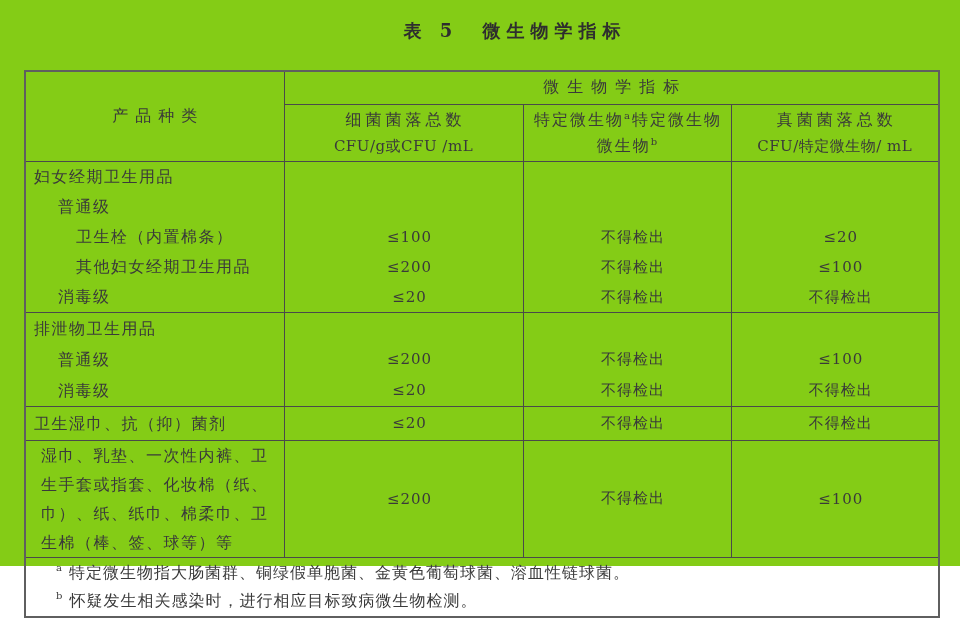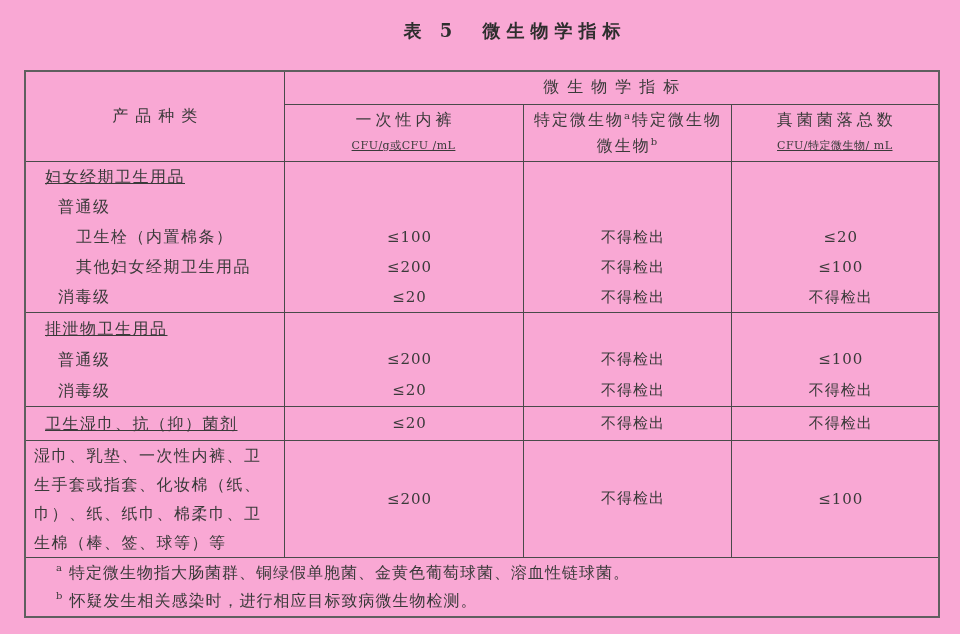--- a/index.html
+++ b/index.html
@@ -2,58 +2,58 @@
 <html><head>
 <meta charset="utf-8">
 <style>
   * { margin:0; padding:0; box-sizing:border-box; }
   html,body { background:#ffffff; }
   body {
     width:960px; height:634px; overflow:hidden;
     font-family:"DejaVu Serif","Liberation Serif",serif;
     color:#3a3a3a;
   }
-  .page { position:relative; width:960px; height:634px; background:#f9a8d4; }
+  .page { position:relative; width:960px; height:566px; background:#84cc16; }
 
   .doc-title {
     position:absolute; top:19px; left:70px; width:890px;
     text-align:center; font-size:18px; font-weight:bold;
     letter-spacing:6px; color:#2e2e2e; white-space:pre;
   }
 
   table.doc {
     position:absolute; left:24px; top:70px; width:914px;
     border-collapse:collapse; table-layout:fixed;
     border:2px solid #5f5f5f;
   }
   th, td { border:1px solid #4a4a4a; font-weight:normal; padding:0; vertical-align:middle;margin-top:28px; }
 
   .h-product { text-align:center; font-size:16px; letter-spacing:7px; text-indent:7px; }
   .h-group   { height:33px; text-align:center; font-size:16px; letter-spacing:8px; text-indent:8px; }
   tr.hdr2 th { height:57px; text-align:center; }
   .hline      { line-height:26px; font-size:16px; letter-spacing:4px; text-indent:4px; }
   .hline.tight{ letter-spacing:2px; text-indent:2px; }
-  .hline.unit { letter-spacing:0.5px; text-indent:0; font-size:11px;text-decoration:underline; }
+  .hline.unit { letter-spacing:0.5px; text-indent:0; font-size:15px; }
   sup { font-size:10px; line-height:0; }
 
   td.labels { vertical-align:top; font-size:16px; letter-spacing:1.5px; }
   td.vals   { vertical-align:top; text-align:center; font-size:15px; letter-spacing:1px;padding-left:12px; }
   .line { overflow:hidden; white-space:nowrap; }
   tr.s1 .line { height:30px; line-height:30px; }
   tr.s2 .line { height:31px; line-height:31px; }
   tr.s3 .line { height:33px; line-height:33px; }
-  .ind0 { padding-left:19px;text-decoration:underline; }
+  .ind0 { padding-left:8px; }
   .ind1 { padding-left:32px; }
   .ind2 { padding-left:50px; }
   tr.s1 td { height:150px; }
   tr.s2 td { height:93px; }
   tr.s3 td { height:33px; }
   tr.s4 td { height:116px; }
   td.big-label { vertical-align:middle; }
-  .wrap-text { padding:0 8px 0 8px; line-height:29px; font-size:16px; letter-spacing:1.5px; }
+  .wrap-text { padding:0 8px 0 15px; line-height:29px; font-size:16px; letter-spacing:1.5px; }
   td.vals.mid { vertical-align:middle; }
 
   tr.fnotes td {
     height:60px; vertical-align:middle; text-align:left;
     font-size:16px; letter-spacing:1px; padding-left:30px;
   }
   .fnote { line-height:28px; }
   .fnote sup { margin-right:6px; }
 </style>
 </head>
@@ -72,21 +72,21 @@
     </colgroup>
 
     <tbody>
         <tr>
       <th rowspan="2" class="h-product">产品种类</th>
       <th colspan="3" class="h-group">微生物学指标</th>
     </tr>
 
     <tr class="hdr2">
       <th>
-        <div class="hline">一次性内裤</div>
+        <div class="hline">细菌菌落总数</div>
         <div class="hline unit">CFU/g或CFU /mL</div>
       </th>
       <th>
         <div class="hline tight"><span>特定微生物</span><sup>a</sup><span>特定微生物</span></div>
         <div class="hline tight"><span>微生物</span><sup>b</sup></div>
       </th>
       <th>
         <div class="hline">真菌菌落总数</div>
         <div class="hline unit">CFU/特定微生物/ mL</div>
       </th>

